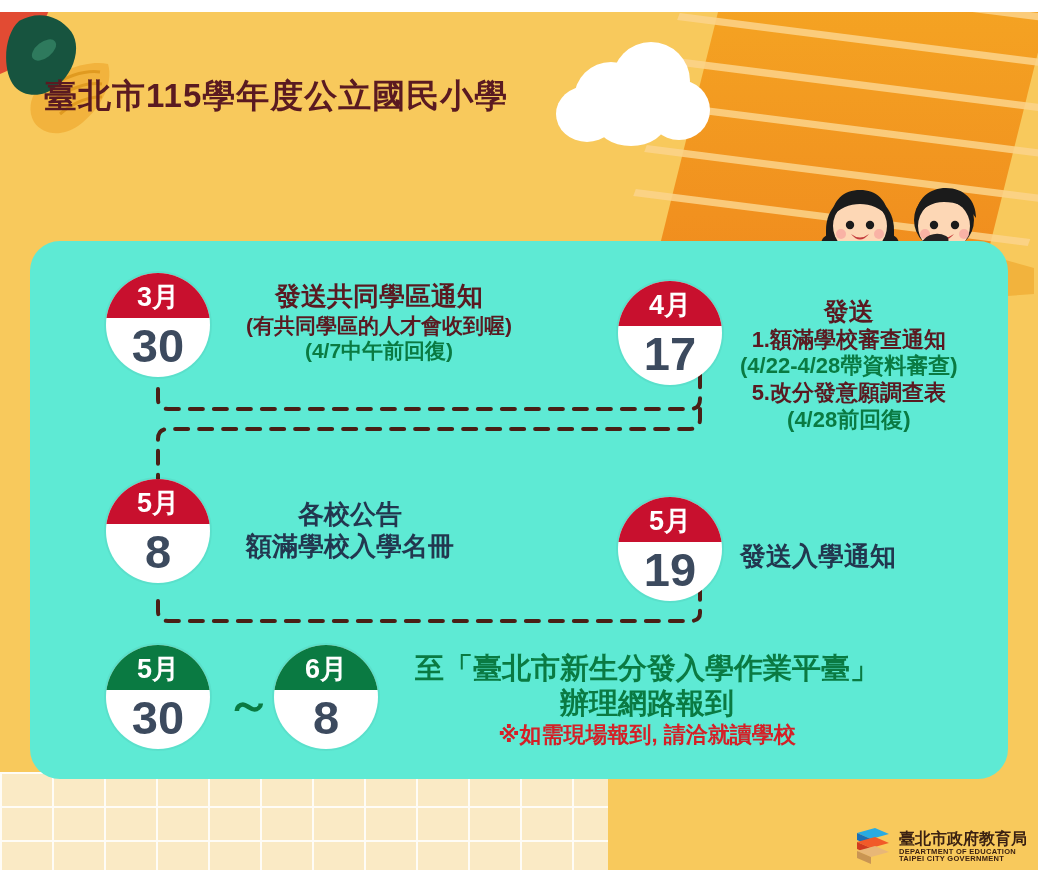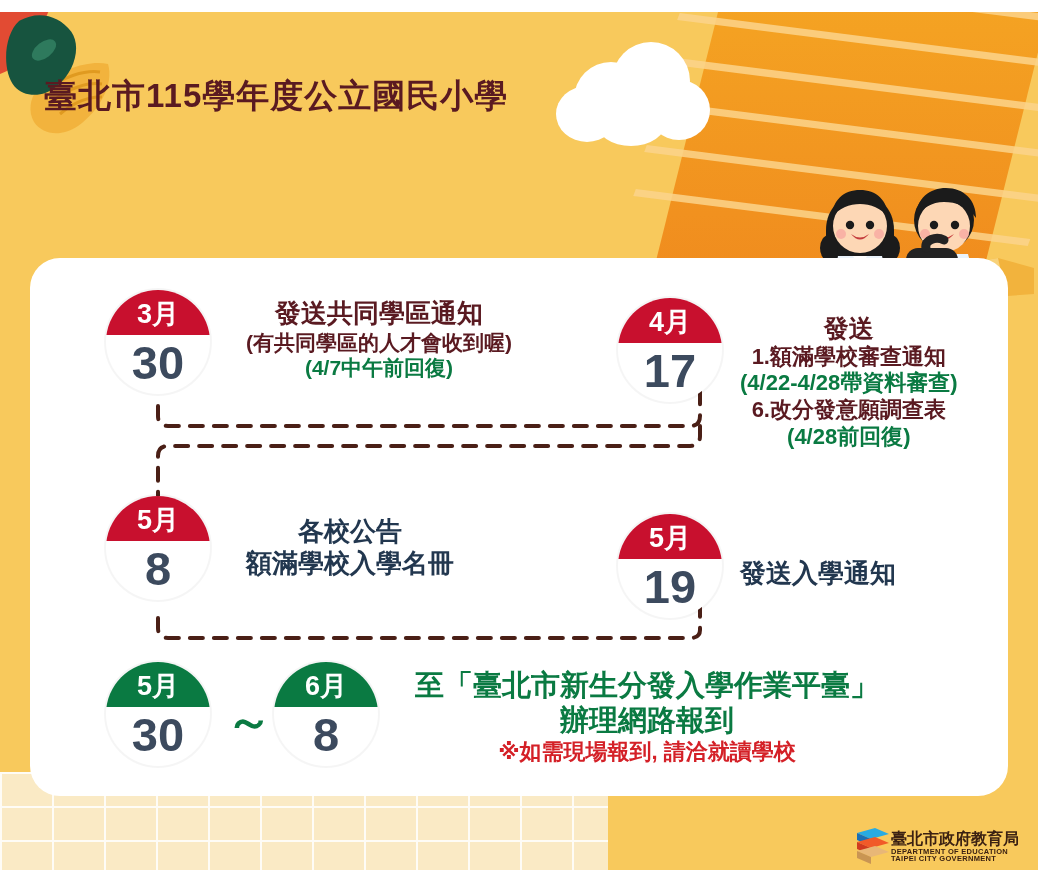--- a/index.html
+++ b/index.html
@@ -83,23 +83,23 @@
     color: #f2730d;
     -webkit-text-stroke: 9px #fff;
     paint-order: stroke fill;
   }
 
   
   .kids { position:absolute; right:0px; top:96px; width:240px; height:200px; }
 
   
   .card {
-    position: absolute; left: 30px; top: 246px;
+    position: absolute; left: 30px; top: 229px;
     width: 978px; height: 538px;
-    background: #ffffff;
+    background: #5eead4;
     border-radius: 30px;
   }
 
   .timeline-svg { position:absolute; left:0; top:0; width:978px; height:538px; pointer-events:none; }
 
   
   .badge {
     position: absolute;
     width: 104px; height: 104px;
     border-radius: 50%;
@@ -149,21 +149,21 @@
 
   .i5 { left: 385px; top: 410px; }
   .i5 .big { font-size: 29px; }
   .i5 .note{ font-size: 22px; }
 
   
   .foot-text {
     position: absolute; left: 56px; top: 812px;
     font-size: 28px; font-weight: 700; color:#5a1a21; white-space: nowrap;
   }
-  .logo { position:absolute; left: 855px; top: 814px; display:flex; align-items:center; }
+  .logo { position:absolute; left: 855px; top: 814px; display:flex; align-items:center; gap:8px; }
   .logo .mark { width: 36px; height: 42px; position:relative; }
   .logo .txt-block { line-height:1.05; }
   .logo .cn { font-size: 16px; font-weight:700; color:#3b2112; letter-spacing:0px; white-space:nowrap; }
   .logo .en1, .logo .en2 { font-size: 7.5px; font-weight:700; color:#3b2112; letter-spacing:.3px; white-space:nowrap; }
 </style>
 </head>
 <body>
 
 <div id="poster">
 
@@ -259,21 +259,21 @@
     </div>
 
     <div class="badge red" style="left:588px; top:40px;">
       <div class="top">4月</div>
       <div class="bot">17</div>
     </div>
     <div class="txt i2">
       <span class="l big maroon">發送</span>
       <span class="l sm maroon">1.額滿學校審查通知</span>
       <span class="l sm green">(4/22-4/28帶資料審查)</span>
-      <span class="l sm maroon">6.改分發意願調查表</span>
+      <span class="l sm maroon">5.改分發意願調查表</span>
       <span class="l sm green">(4/28前回復)</span>
     </div>
 
     <div class="badge red" style="left:76px; top:238px;">
       <div class="top">5月</div>
       <div class="bot">8</div>
     </div>
     <div class="txt i3">
       <span class="l navy">各校公告</span>
       <span class="l navy">額滿學校入學名冊</span>

